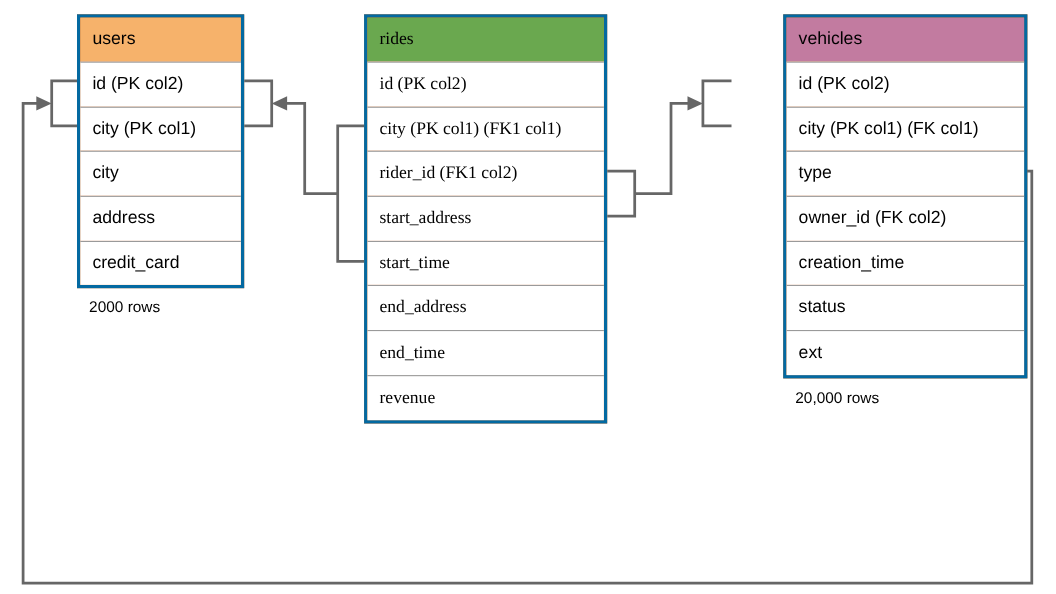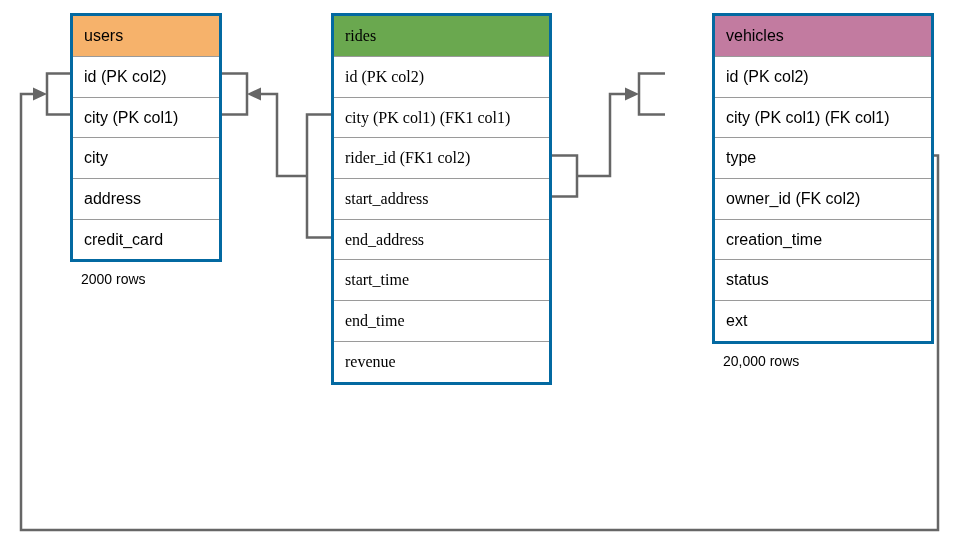--- a/index.html
+++ b/index.html
@@ -71,22 +71,22 @@
   </div>
 
   <div class="tbl-group" style="left:331px;width:221px;font-family:Liberation Serif, serif;">
     <div class="db-table">
       <div class="tbl-header" style="background: rgb(106, 168, 79);">rides</div>
       <div class="tbl-body">
           <div class="tbl-row">id (PK col2)</div>
           <div class="tbl-row">city (PK col1) (FK1 col1)</div>
           <div class="tbl-row">rider_id (FK1 col2)</div>
           <div class="tbl-row">start_address</div>
+          <div class="tbl-row">start_time</div>
           <div class="tbl-row">end_address</div>
-          <div class="tbl-row">start_time</div>
           <div class="tbl-row">end_time</div>
           <div class="tbl-row">revenue</div>
         </div>
     </div>
   </div>
 
   <div class="tbl-group" style="left:665px;width:222px;margin-left:47px;">
     <div class="db-table">
       <div class="tbl-header" style="background: rgb(194, 123, 160);">vehicles</div>
       <div class="tbl-body">

